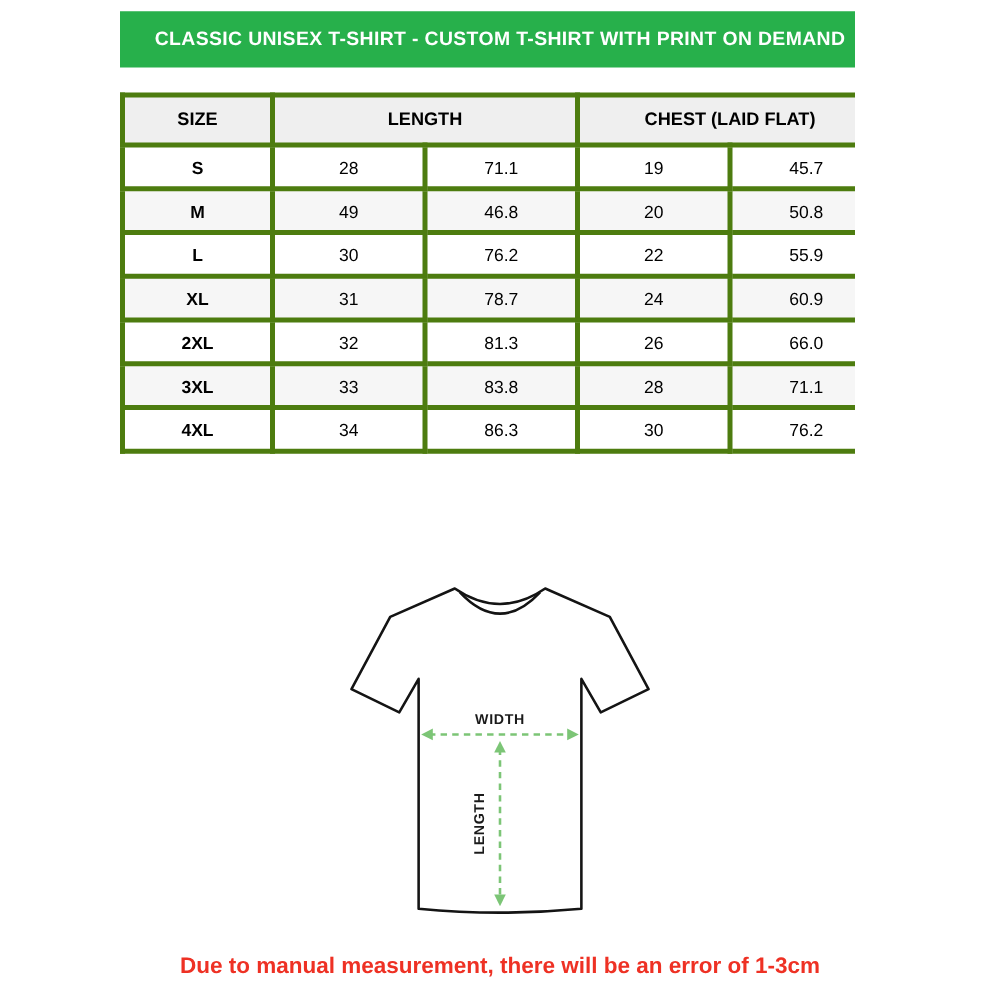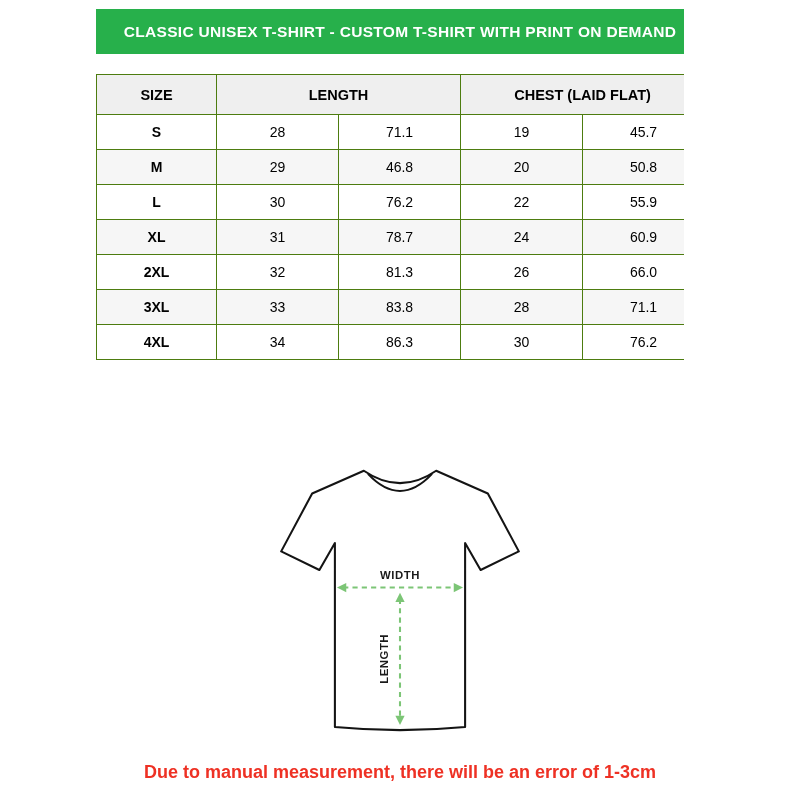--- a/index.html
+++ b/index.html
@@ -25,21 +25,21 @@
   .banner span{
     color:#fff;font-weight:bold;font-size:15.5px;letter-spacing:.3px;
     text-transform:uppercase;white-space:nowrap;
   }
 
   table.size-table{
     position:absolute;left:96px;top:74px;width:608px;
     border-collapse:collapse;table-layout:fixed;
   }
   .size-table th,.size-table td{
-    border:1px solid #4d7c0f;text-align:center;vertical-align:middle;
+    border:4px solid #4d7c0f;text-align:center;vertical-align:middle;
     padding:0;font-size:14px;
   }
   .size-table th{
     height:40px;font-weight:bold;background:var(--header-gray);font-size:14.5px;
   }
   .size-table td{height:35px;}
   .size-table td.size-cell{font-weight:bold;}
   .size-table tbody tr:nth-child(even){background:#f6f6f6;}
 
   .diagram{
@@ -83,21 +83,21 @@
     <tbody>
       <tr>
         <td class="size-cell">S</td>
         <td>28</td>
         <td>71.1</td>
         <td>19</td>
         <td>45.7</td>
       </tr>
       <tr>
         <td class="size-cell">M</td>
-        <td>29</td>
+        <td>49</td>
         <td>46.8</td>
         <td>20</td>
         <td>50.8</td>
       </tr>
       <tr>
         <td class="size-cell">L</td>
         <td>30</td>
         <td>76.2</td>
         <td>22</td>
         <td>55.9</td>

